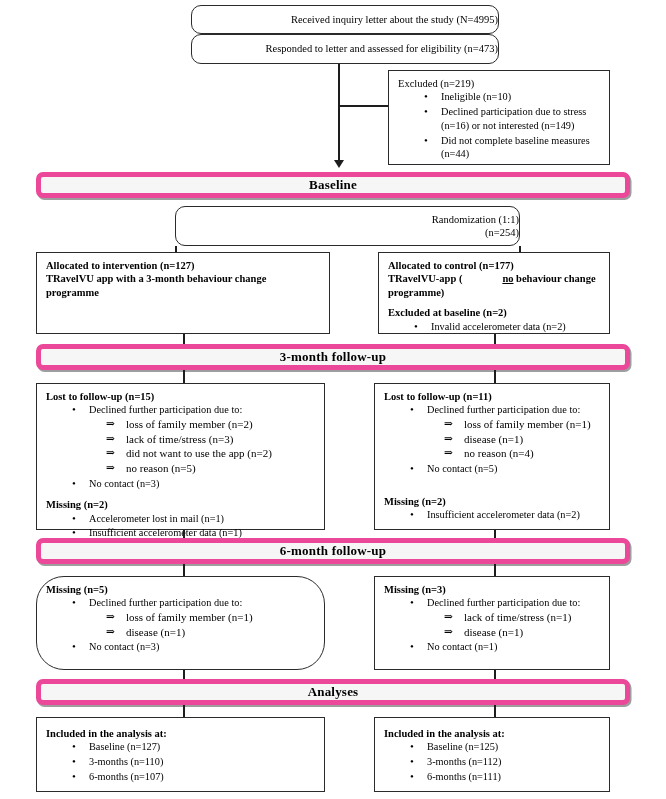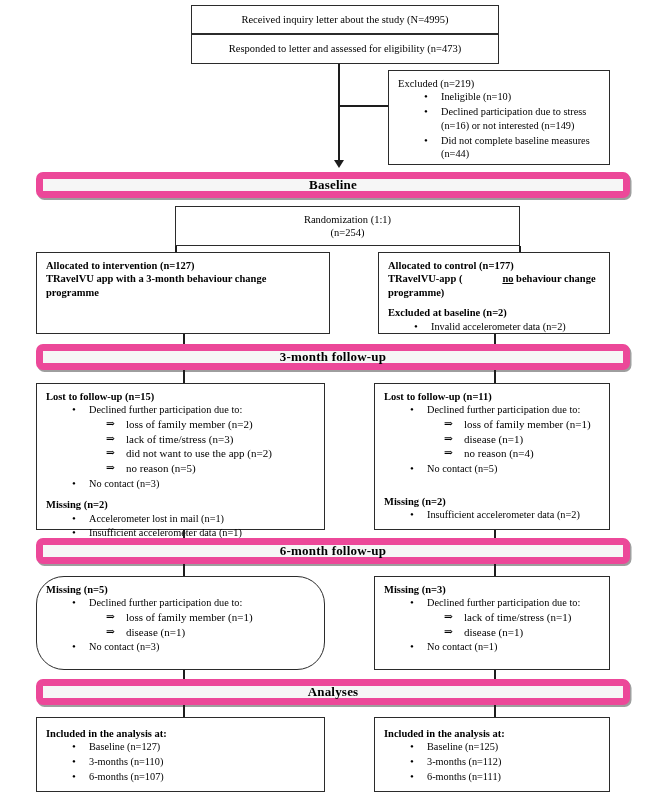--- a/index.html
+++ b/index.html
@@ -14,31 +14,31 @@
   .box{
     position:absolute;
     border:1px solid #2b2b2b;
     background:#fff;
     box-sizing:border-box;
   }
 
   .hdr{
     position:absolute;
     box-sizing:border-box;
-    border:7px solid #ec4899;
+    border:5px solid #ec4899;
     border-radius:7px;
     background:#f6f6f6;
     box-shadow:1.5px 2px 0 0 #9e9e9e;
     display:flex;align-items:center;justify-content:center;
     font-weight:bold;
     font-size:13px;
     letter-spacing:.2px;
   }
 
-  .ctr{display:flex;flex-direction:column;align-items:center;justify-content:center;text-align:center;}
+  .ctr{display:flex;flex-direction:column;align-items:flex-end;justify-content:center;text-align:center;border-radius:10px;}
 
   .txt{font-size:10.5px;line-height:1.28;}
   .pad{padding:6px 8px 4px 9px;}
   .b{font-weight:bold;}
   .u{text-decoration:underline;margin-left:40px;}
 
   
   ul.bul{margin:0;padding:0 0 0 26px;list-style:none;}
   ul.bul > li{position:relative;margin:0 0 1px 0;padding-left:17px;font-size:10.3px;line-height:1.33;}
   ul.bul > li:before{

